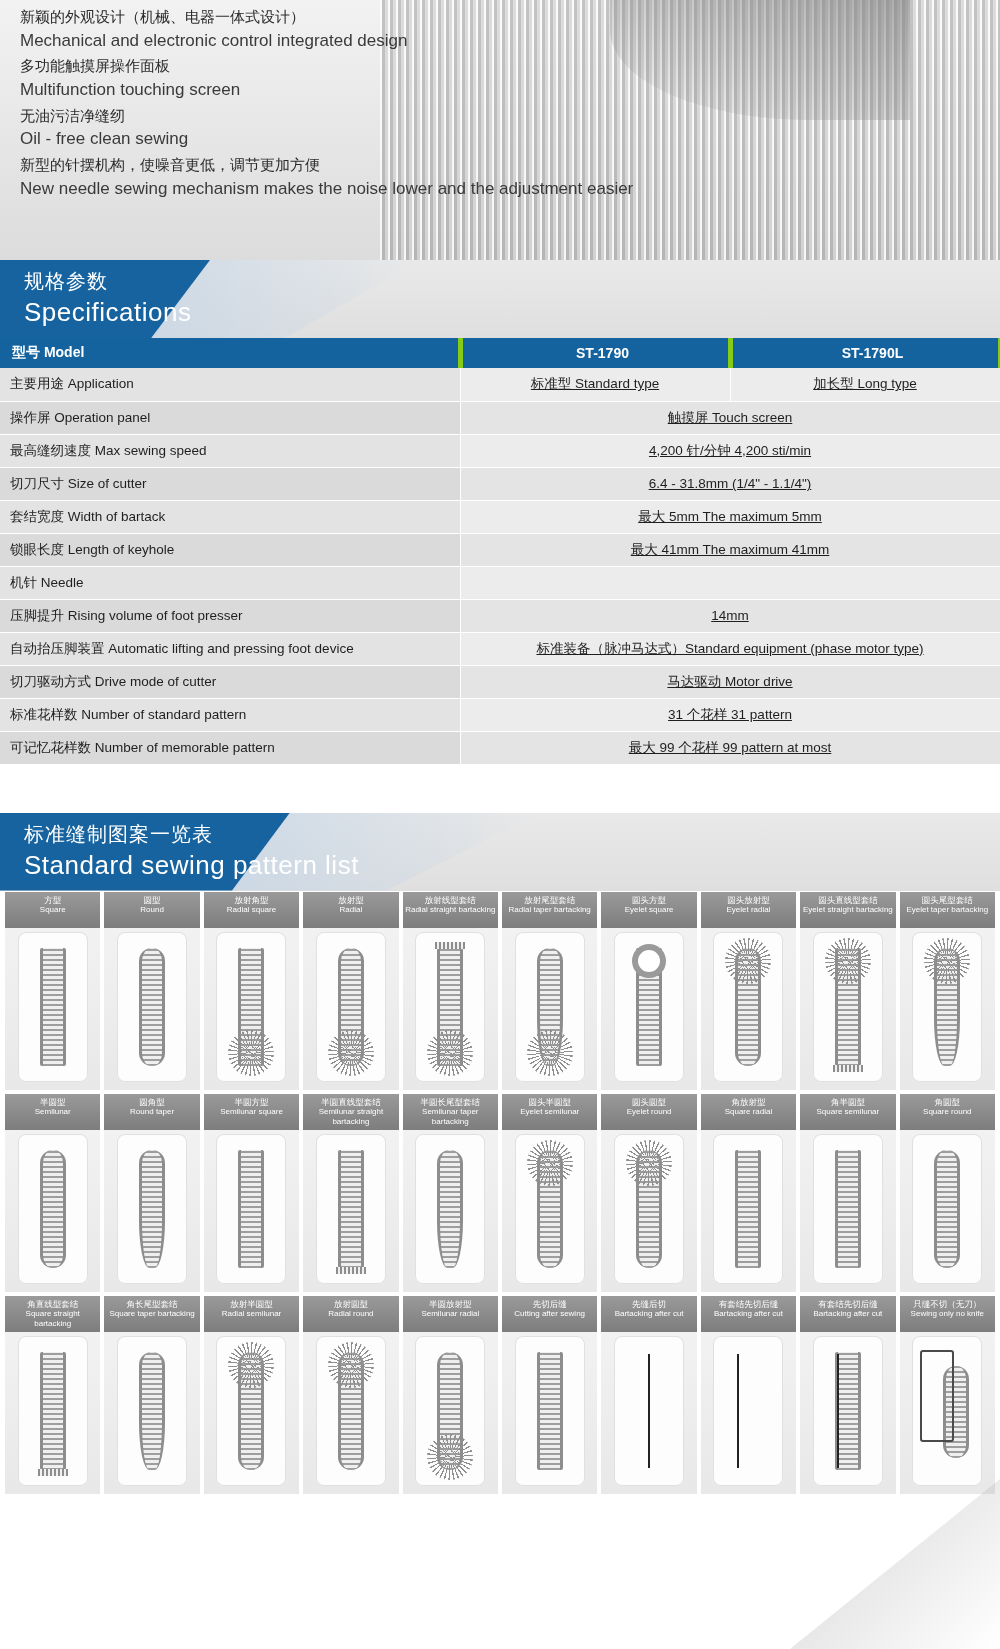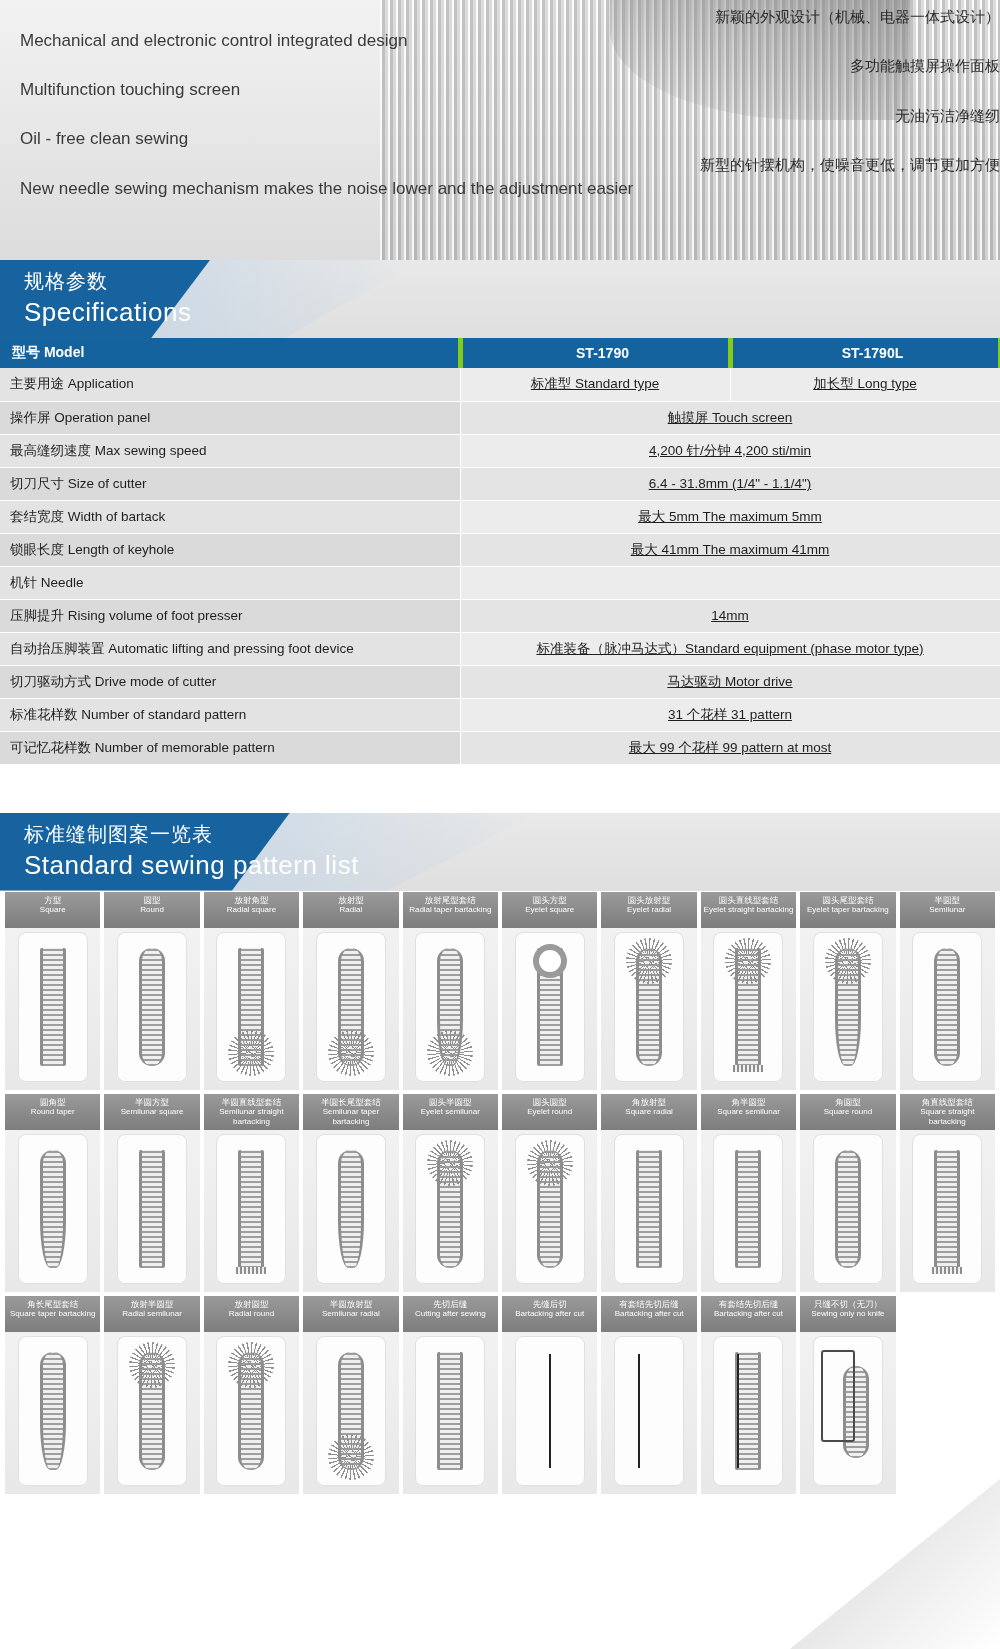--- a/index.html
+++ b/index.html
@@ -44,21 +44,20 @@
     position: relative;
     padding: 6px 0 0 20px;
     z-index: 3;
   }
   .feat-row { margin-bottom: 2px; }
   .feat-cn {
     font-size: 15px;
     color: #2b2b2b;
     line-height: 1.45;
     white-space: nowrap;
-    text-align: right;
   }
   .feat-en {
     font-size: 17px;
     color: #3a3a3a;
     line-height: 1.5;
     white-space: nowrap;
   }
 
   
   .banner {
@@ -392,20 +391,31 @@
         <span class="cn">放射型</span>
         <span class="en">Radial</span>
       </div>
       <div class="art">
         <div class="stitch rnd"></div>
         <div class="burst bot"></div>
       </div>
     </div>
     <div class="pcell">
       <div class="cap">
+        <span class="cn">放射线型套结</span>
+        <span class="en">Radial straight bartacking</span>
+      </div>
+      <div class="art">
+        <div class="stitch sq"></div>
+        <div class="burst bot"></div>
+        <div class="bar-tack t"></div>
+      </div>
+    </div>
+    <div class="pcell">
+      <div class="cap">
         <span class="cn">放射尾型套结</span>
         <span class="en">Radial taper bartacking</span>
       </div>
       <div class="art">
         <div class="stitch taper"></div>
         <div class="burst bot"></div>
       </div>
     </div>
     <div class="pcell">
       <div class="cap">

